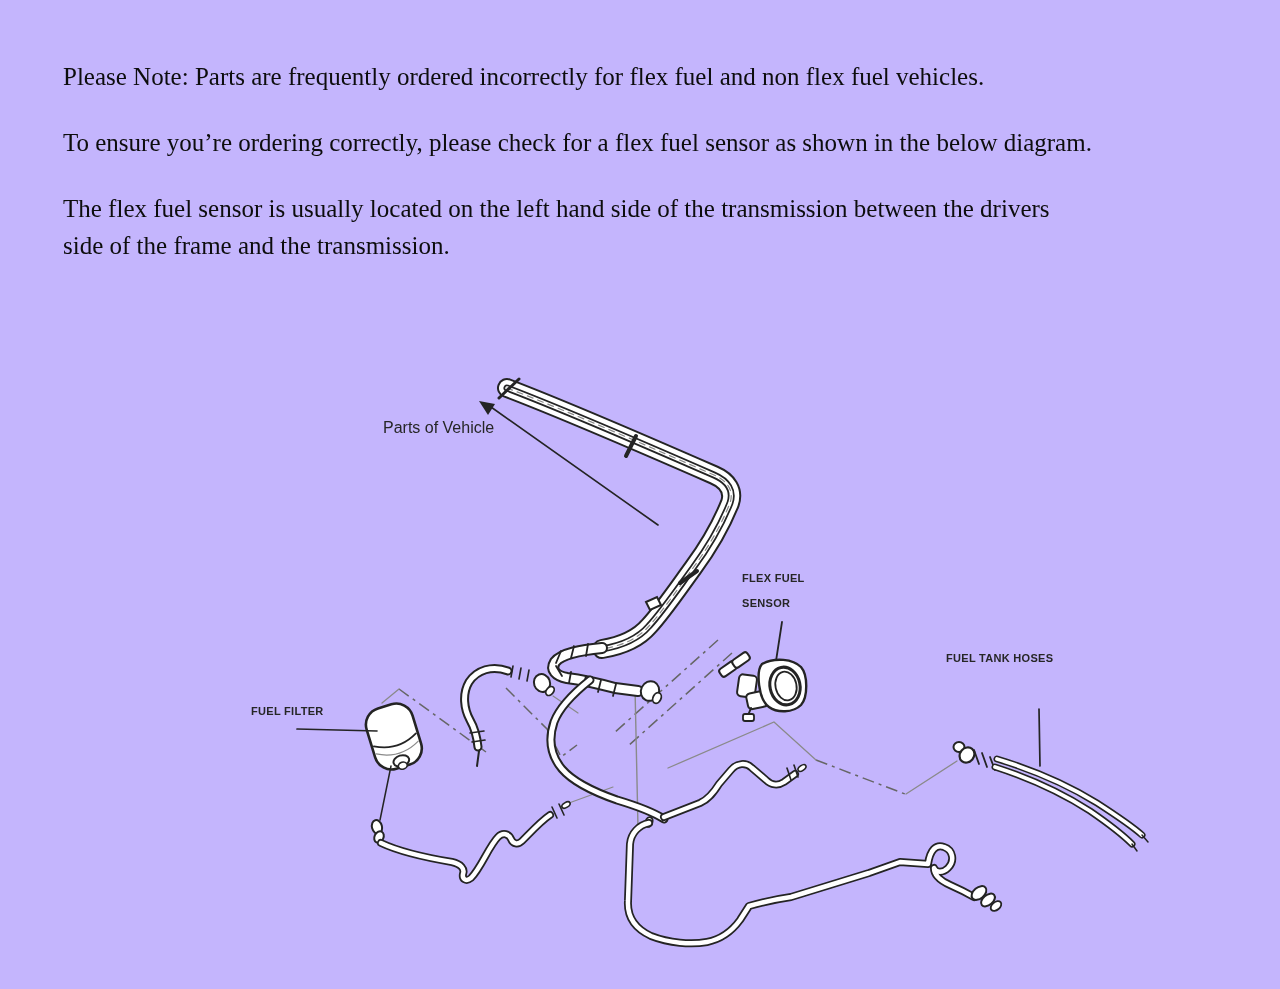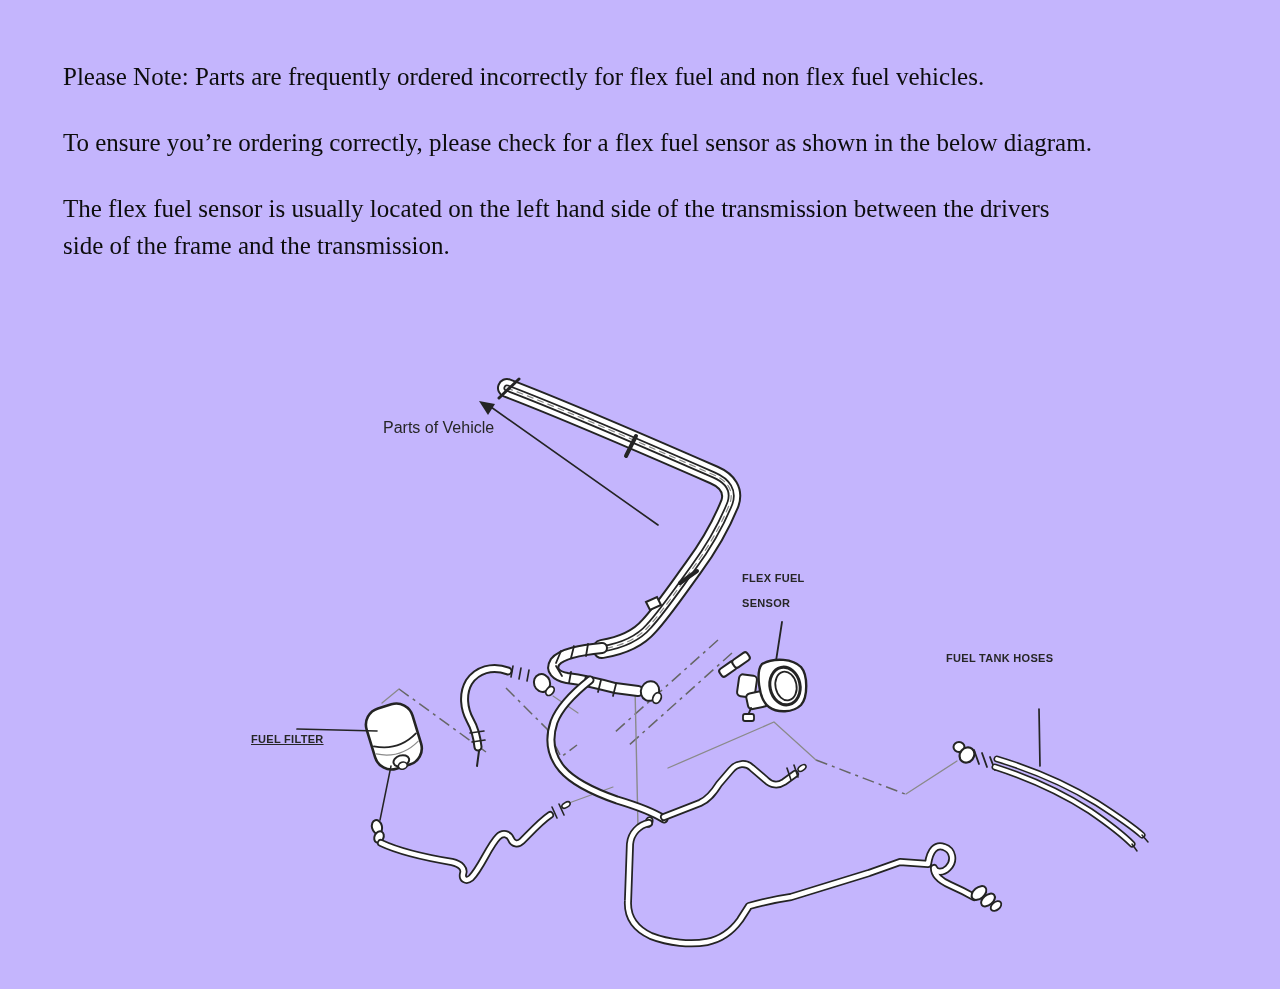--- a/index.html
+++ b/index.html
@@ -9,21 +9,21 @@
            font-family:"Liberation Serif", serif; font-size:25px; color:#0d0d0d; }
   .notes p { margin:0 0 29px 0; line-height:37px; white-space:pre-line; }
 
   .diagram-svg { position:absolute; left:0; top:0; width:1280px; height:989px; }
 
   .diagram-label { position:absolute; font-family:"Liberation Sans", sans-serif;
                    color:var(--label-text,#262626); white-space:pre-line; }
   .lbl-front  { left:383px; top:419px; font-size:16px; }
   .lbl-bold   { font-size:11px; font-weight:bold; letter-spacing:0.3px; }
   .lbl-sensor { left:742px; top:566px; line-height:25px; }
-  .lbl-filter { left:251px; top:733px;text-decoration:underline; }
+  .lbl-filter { left:251px; top:705px; }
   .lbl-tank   { left:946px; top:652px; }
 
   .ink   { stroke:var(--ink,#242424); fill:none; stroke-linecap:round; stroke-linejoin:round; }
   .wht   { stroke:#ffffff; fill:none; stroke-linecap:round; stroke-linejoin:round; }
   .fillw { fill:#ffffff; stroke:var(--ink,#242424); }
   .thin  { stroke:var(--light-line,#888); fill:none; stroke-linecap:round; }
   .dash  { stroke:#666; fill:none; stroke-width:1.5; stroke-dasharray:12 5 3 5; }
 </style>
 </head>
 <body>

